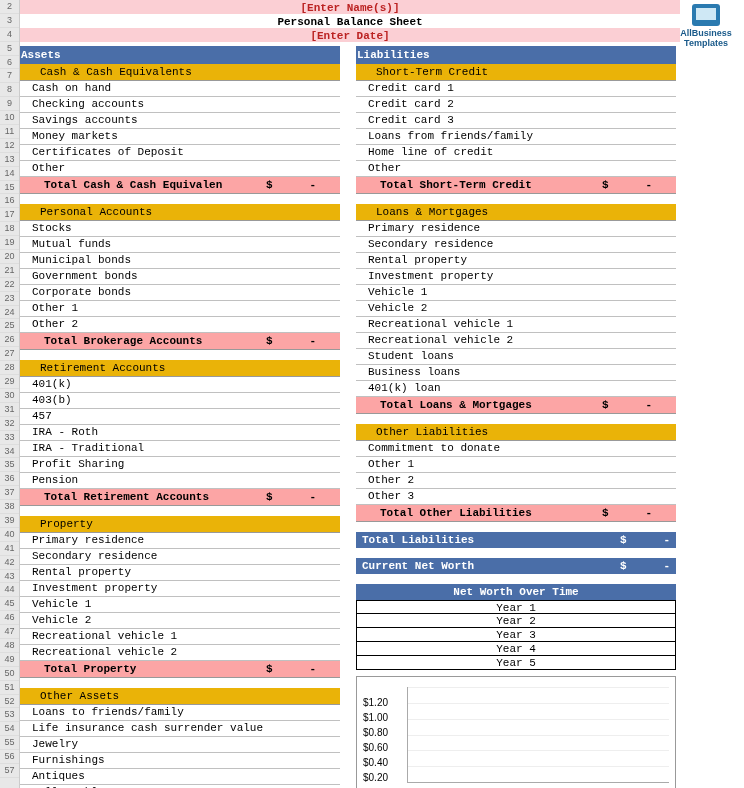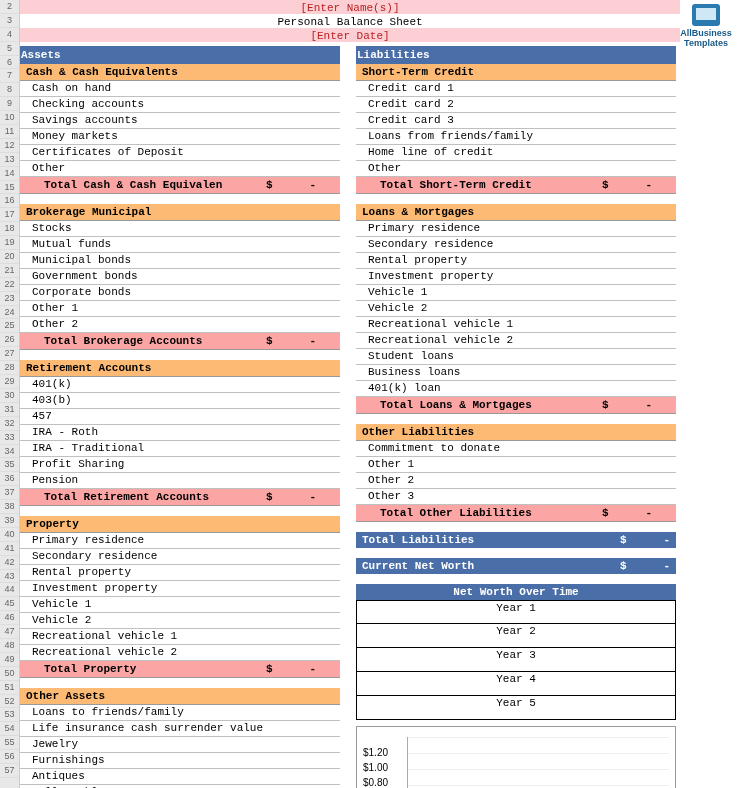--- a/index.html
+++ b/index.html
@@ -30,21 +30,21 @@
     border-bottom: 1px solid #ddd;
   }
   .sheet {
     position: absolute;
     left: 20px;
     top: 0;
     width: 660px;
   }
   .header-band {
     text-align: center;
-    font-weight: normal;
+    font-weight: bold;
     padding: 1px 0;
     height: 14px;
     line-height: 14px;
   }
   .pink { background: #fbcfd4; color: #b22; }
   .white-title { background: #fff; color: #000; }
   .cols {
     display: flex;
     gap: 16px;
     margin-top: 4px;
@@ -52,23 +52,23 @@
   .col { width: 320px; }
   .sect-title {
     background: #4a6ea8;
     color: #fff;
     text-align: left;
     font-weight: bold;
     padding: 2px 0;
     border: 1px solid #4a6ea8;
   }
   .group-hdr {
-    background: #fdba74;
-    font-weight: bold;
-    padding: 2px 6px;
+    background: #eab308;
+    font-weight: normal;
+    padding: 2px 20px;
     border-bottom: 1px solid #999;
   }
   .line {
     background: #fff;
     padding: 1px 6px 1px 12px;
     border-bottom: 1px solid #c0c0c0;
     min-height: 14px;
     line-height: 13px;
   }
   .total-line {
@@ -97,21 +97,21 @@
     color: #fff;
     text-align: center;
     font-weight: bold;
     padding: 2px 4px;
   }
   .year-row {
     border: 1px solid #000;
     border-top: none;
     text-align: center;
     padding: 1px 0;
-    height: 24px;
+    height: 14px;
     line-height: 13px;
   }
   .year-row:first-of-type { border-top: 1px solid #000; }
   .chart {
     border: 1px solid #999;
     height: 130px;
     margin-top: 6px;
     position: relative;
     font-family: Arial, sans-serif;
     font-size: 10px;
@@ -238,21 +238,21 @@
           <div class="line">Savings accounts</div>
           <div class="line">Money markets</div>
           <div class="line">Certificates of Deposit</div>
           <div class="line">Other</div>
           <div class="total-line">
             <span class="lbl">Total Cash &amp; Cash Equivalen</span>
             <span class="dollar">$</span>
             <span class="dash">-</span>
           </div>
           <div class="spacer"></div>
-          <div class="group-hdr">Brokerage Municipal</div>
+          <div class="group-hdr">Personal Accounts</div>
           <div class="line">Stocks</div>
           <div class="line">Mutual funds</div>
           <div class="line">Municipal bonds</div>
           <div class="line">Government bonds</div>
           <div class="line">Corporate bonds</div>
           <div class="line">Other 1</div>
           <div class="line">Other 2</div>
           <div class="total-line">
             <span class="lbl">Total Brokerage Accounts</span>
             <span class="dollar">$</span>

